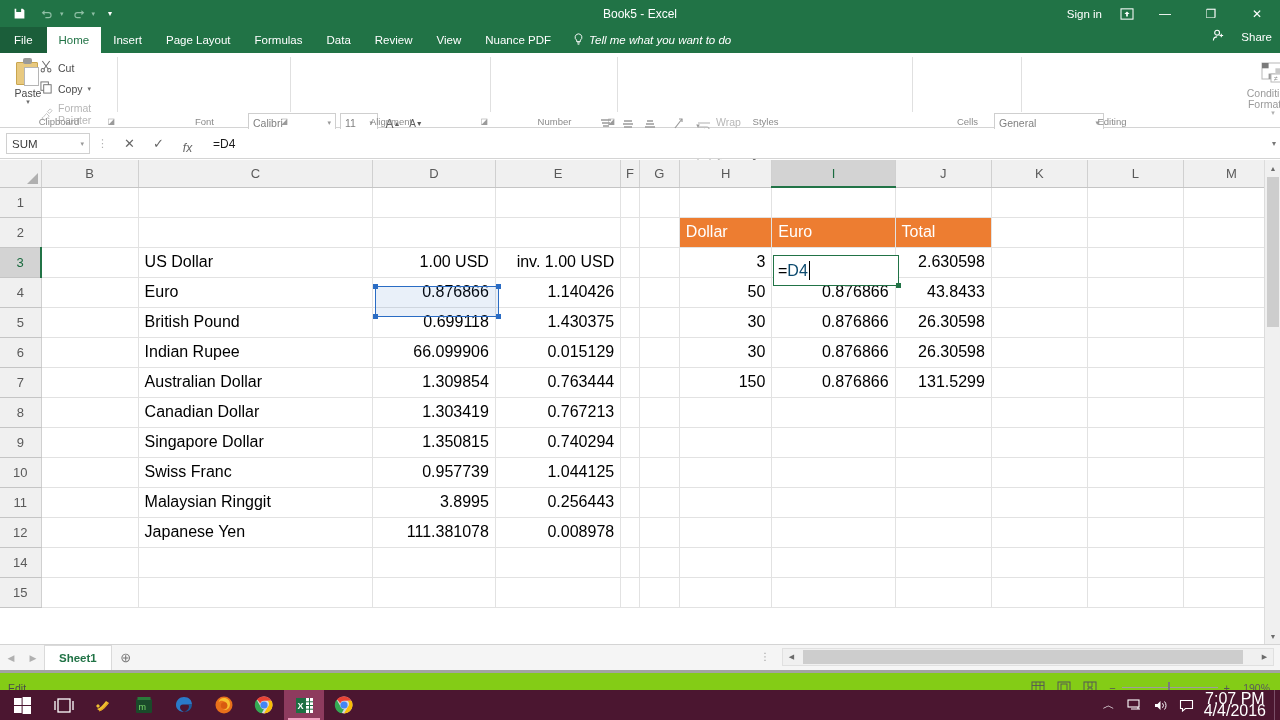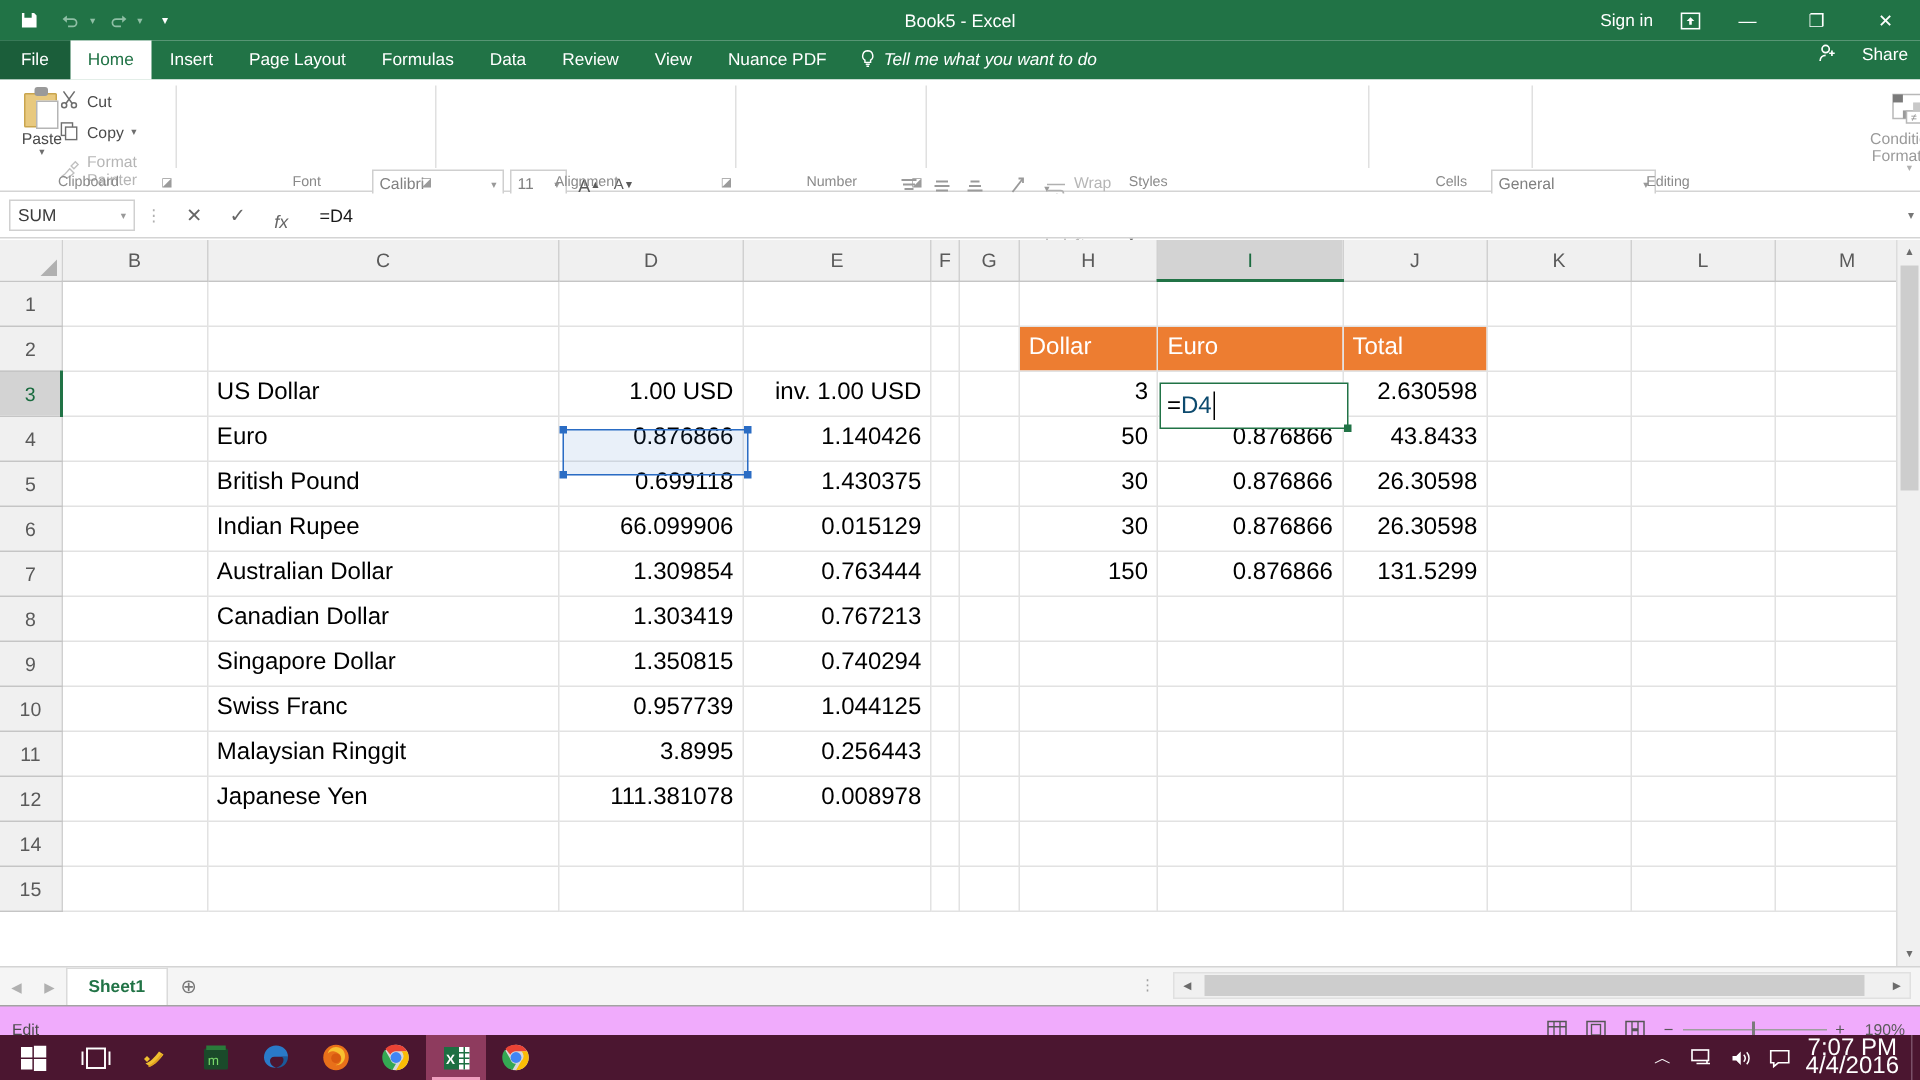--- a/index.html
+++ b/index.html
@@ -187,21 +187,21 @@
   }
   .addsheet { width: 28px; height: 24px; display: flex; align-items: center; justify-content: center; font-size: 13px; color: #777; }
   .hsb { position: absolute; right: 6px; top: 3px; width: 492px; height: 18px; background: #f0f0f0; border: 1px solid #e0e0e0; }
   .hsb .hthumb { position: absolute; left: 20px; top: 1px; width: 440px; height: 14px; background: #cdcdcd; }
   .hsb .ha { position: absolute; top: 0; width: 17px; height: 16px; display: flex; align-items: center; justify-content: center; font-size: 7px; color: #6b6b6b; }
   .hdots { position: absolute; right: 510px; top: 6px; font-size: 10px; color: #a0a0a0; }
 
   
   .statusbar {
     position: absolute; top: 670px; left: 0; width: 1280px; height: 32px;
-    background: #f0abfc; border-top: 1px solid #a3a3a3;
+    background: #84cc16; border-top: 3px solid #a3a3a3;
     display: flex; align-items: center; font-size: 10.5px; color: #4a4a4a;
   }
   .sb-mode { padding-left: 8px; }
   .sb-right { position: absolute; right: 4px; display: flex; align-items: center; gap: 0px; }
   .viewbtn { width: 26px; height: 19px; display: flex; align-items: center; justify-content: center; color: #4a4a4a; }
   .zoomslider { display: flex; align-items: center; gap: 6px; margin: 0 6px; }
   .zs-line { width: 96px; height: 1px; background: #9e9e9e; position: relative; }
   .zs-knob { position: absolute; left: 46px; top: -5px; width: 2px; height: 11px; background: #7a7a7a; }
   .zs-sign { font-size: 11px; color: #555; }
   .zoomval { width: 40px; text-align: right; padding-right: 6px; color: #5a5a5a; }

